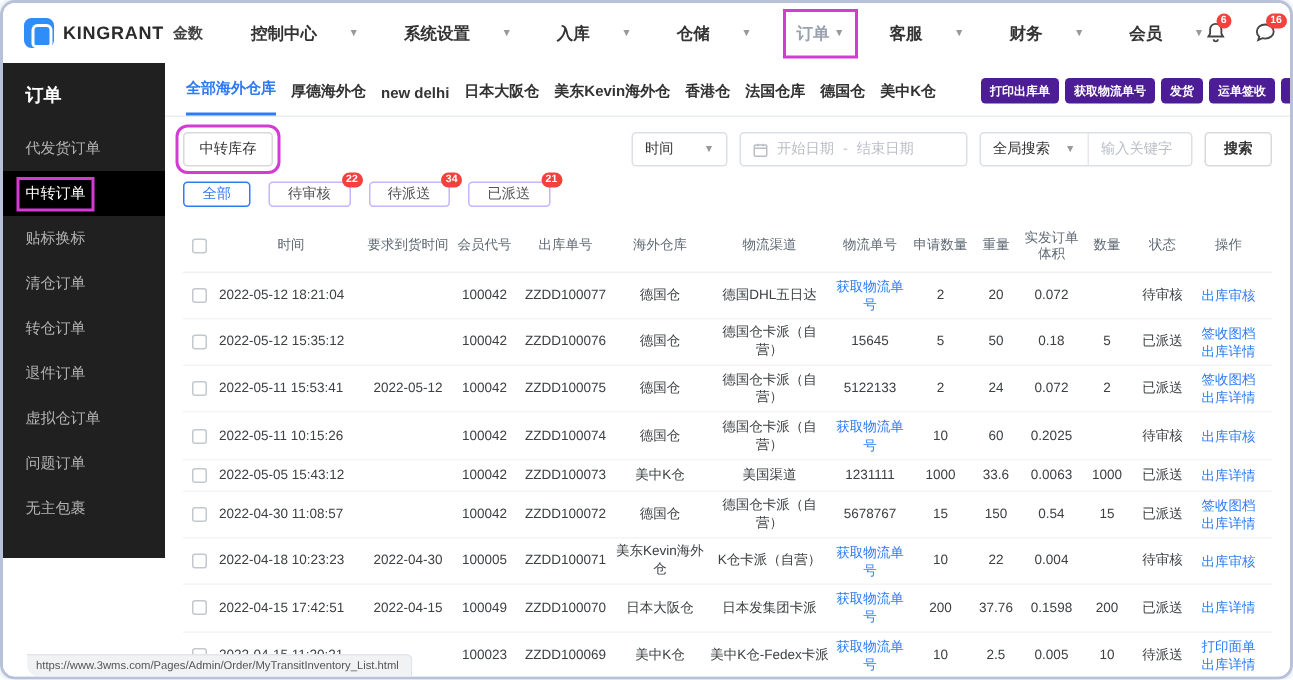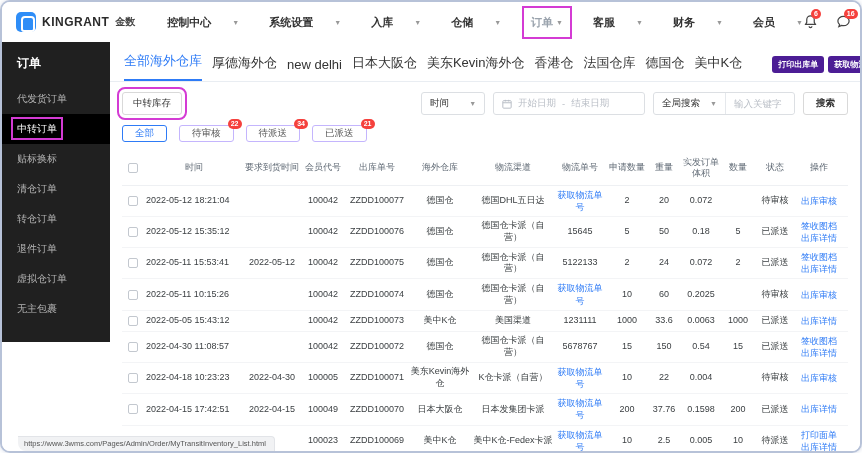--- a/index.html
+++ b/index.html
@@ -33,21 +33,21 @@
   .sidebar { background:#202020; padding-bottom:18px; }
   .sb-title { color:#fff; font-size:12px; font-weight:bold; padding:13px 15px 12px; }
   .sb-item { color:#b3b3b3; font-size:10px; padding:8px 15px; cursor:pointer; }
   .sb-item.active { background:#000; color:#fff; }
   .hl-side { outline:2px solid #d43bd4; outline-offset:4px; }
 
   .main { flex:1; background:#fff; display:flex; flex-direction:column; overflow:hidden; }
 
   
   .wtabs { display:flex; align-items:flex-end; gap:10px; padding:10px 0 0 14px; border-bottom:1px solid #e9edf2; white-space:nowrap; }
-  .wtab { font-size:13px; font-weight:normal; color:#333; padding-bottom:9px; cursor:pointer; }
+  .wtab { font-size:10px; font-weight:bold; color:#333; padding-bottom:9px; cursor:pointer; }
   .wtab.active { color:#2e7bf6; border-bottom:2px solid #2e7bf6; }
   .tab-actions { margin-left:auto; display:flex; gap:4px; padding-bottom:8px; flex:none; padding-left:20px; }
   .abtn { background:#4c1d95; color:#fff; font-size:8px; font-weight:bold; padding:3px 6px; border-radius:3px; border:none;
           white-space:nowrap; cursor:pointer; }
 
   
   .toolbar { display:flex; align-items:center; padding:10px 12px 6px;gap:40px; }
   .obtn { background:#fff; border:1px solid #d9d9d9; color:#333; font-size:9.5px; padding:4px 10px; border-radius:3px; cursor:pointer; }
   .hl-btn { outline:2px solid #d43bd4; outline-offset:3px; }
   .filters { margin-left:auto; display:flex; gap:8px; align-items:center; }
@@ -176,20 +176,21 @@
     <div class="leftcol">
       <div class="sidebar">
         <div class="sb-title">订单</div>
         <div class="sb-item"><span>代发货订单</span></div>
         <div class="sb-item active"><span class="hl-side">中转订单</span></div>
         <div class="sb-item"><span>贴标换标</span></div>
         <div class="sb-item"><span>清仓订单</span></div>
         <div class="sb-item"><span>转仓订单</span></div>
         <div class="sb-item"><span>退件订单</span></div>
         <div class="sb-item"><span>虚拟仓订单</span></div>
+        <div class="sb-item"><span>问题订单</span></div>
         <div class="sb-item"><span>无主包裹</span></div>
       </div>
     </div>
 
     <div class="main">
 
       <div class="wtabs">
         <span class="wtab active">全部海外仓库</span>
         <span class="wtab">厚德海外仓</span>
         <span class="wtab">new delhi</span>

